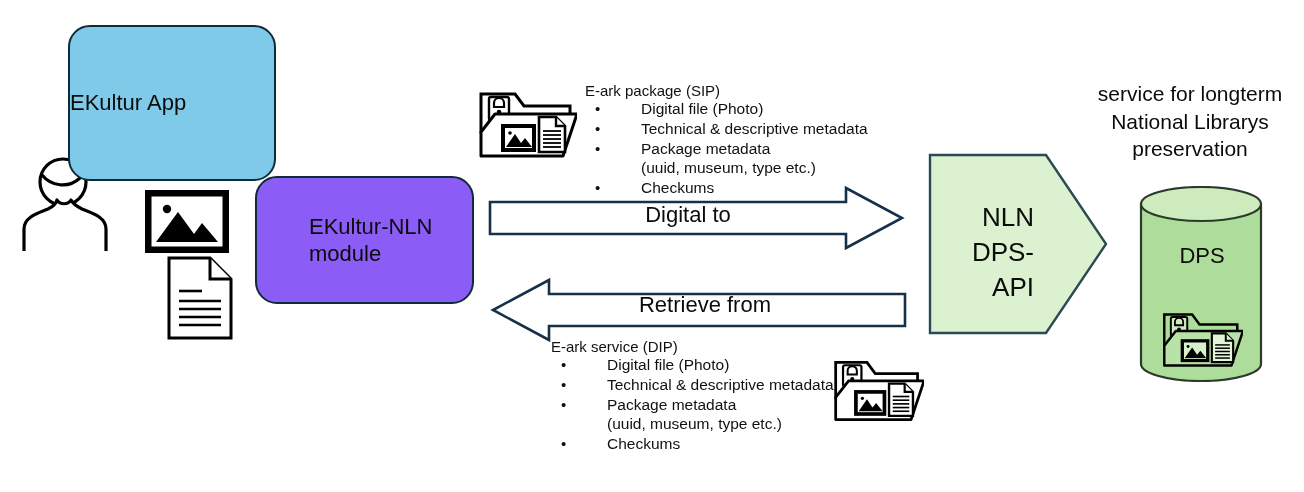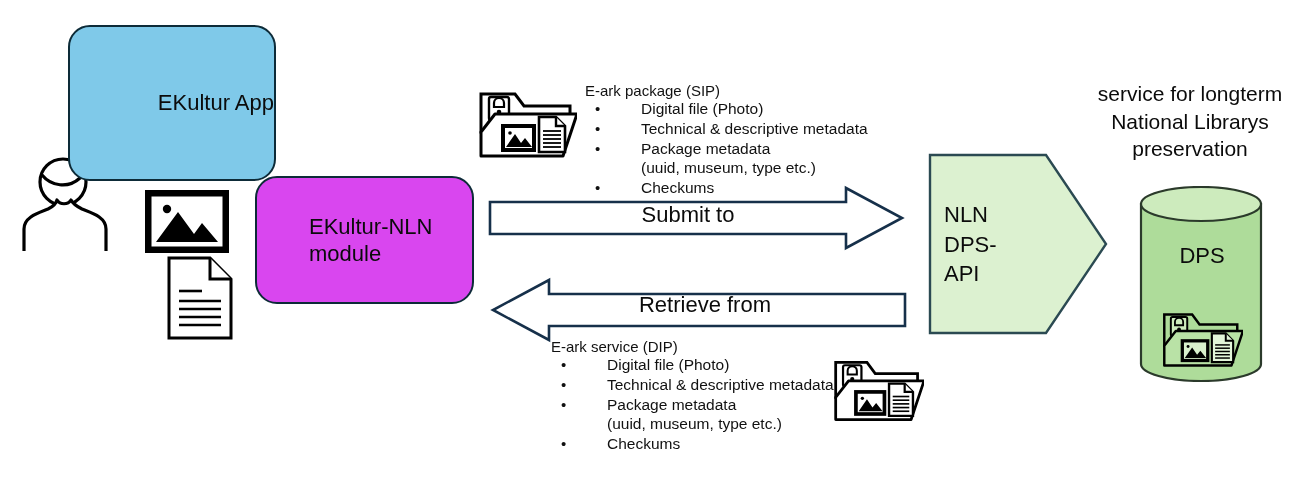--- a/index.html
+++ b/index.html
@@ -23,30 +23,30 @@
   .rbox {
     box-sizing: border-box;
     border: 2px solid #0d2b38;
     border-radius: 22px;
     display: flex;
     align-items: center;
     font-size: 22px;
     color: #0b0b0b;
     line-height: 1.25;
   }
-  .rbox.center { justify-content: flex-end; text-align: center; }
+  .rbox.center { justify-content: flex-start; text-align: center; }
   .rbox.leftish { justify-content: flex-start; padding-left: 52px; text-align: left; }
 
   #ekultur-app-box {
     left: 68px; top: 25px; width: 208px; height: 156px;
     background: #7fc9e9;
   }
   #ekultur-nln-box {
     left: 255px; top: 176px; width: 219px; height: 128px;
-    background: #d946ef;
+    background: #8b5cf6;
   }
 
   
   .arrowsvg { overflow: visible; }
 
   
   .pkg-title {
     font-size: 15px; font-weight: normal; color: #111; white-space: nowrap;
   }
   .pkg-list { list-style: none; margin: 0; padding: 0; }
@@ -70,21 +70,21 @@
 
   #nln-caption {
     left: 1078px; top: 80px; width: 224px;
     text-align: center; font-size: 21px; color: #0b0b0b;
     line-height: 1.32;
   }
 
   
   #pentagon-label {
     left: 944px; top: 200px; width: 90px;
-    text-align: left; font-size: 22px; color: #0b0b0b; line-height: 1.35;
+    text-align: right; font-size: 26px; color: #0b0b0b; line-height: 1.35;
   }
   
   #cylinder-label {
     left: 1150px; top: 243px; width: 104px;
     text-align: center; font-size: 22px; color: #0b0b0b;
   }
 </style>
 </head>
 <body>
 
@@ -180,21 +180,21 @@
         <span>Checkums</span>
       </li>
     </ul>
   </div>
 
   <div class="abs" style="left:488px; top:186px;">
     <svg class="arrowsvg" width="416" height="64" viewBox="0 0 416 64">
       <path d="M2 16 L358 16 L358 2 L414 32 L358 62 L358 48 L2 48 Z" fill="#ffffff" stroke="#16304a" stroke-width="2.6" stroke-linejoin="miter"></path>
     </svg>
   </div>
-  <div class="abs arrow-label" style="left:488px; top:202px; width:400px;">Submit to</div>
+  <div class="abs arrow-label" style="left:488px; top:202px; width:400px;">Digital to</div>
 
   <div class="abs" style="left:491px; top:278px;">
     <svg class="arrowsvg" width="416" height="64" viewBox="0 0 416 64">
       <path d="M414 16 L58 16 L58 2 L2 32 L58 62 L58 48 L414 48 Z" fill="#ffffff" stroke="#16304a" stroke-width="2.6" stroke-linejoin="miter"></path>
     </svg>
   </div>
   <div class="abs arrow-label" style="left:505px; top:292px; width:400px;">Retrieve from</div>
 
   <div class="abs" style="left:551px; top:338px;">
     <div class="pkg-title">E-ark service (DIP)</div>

